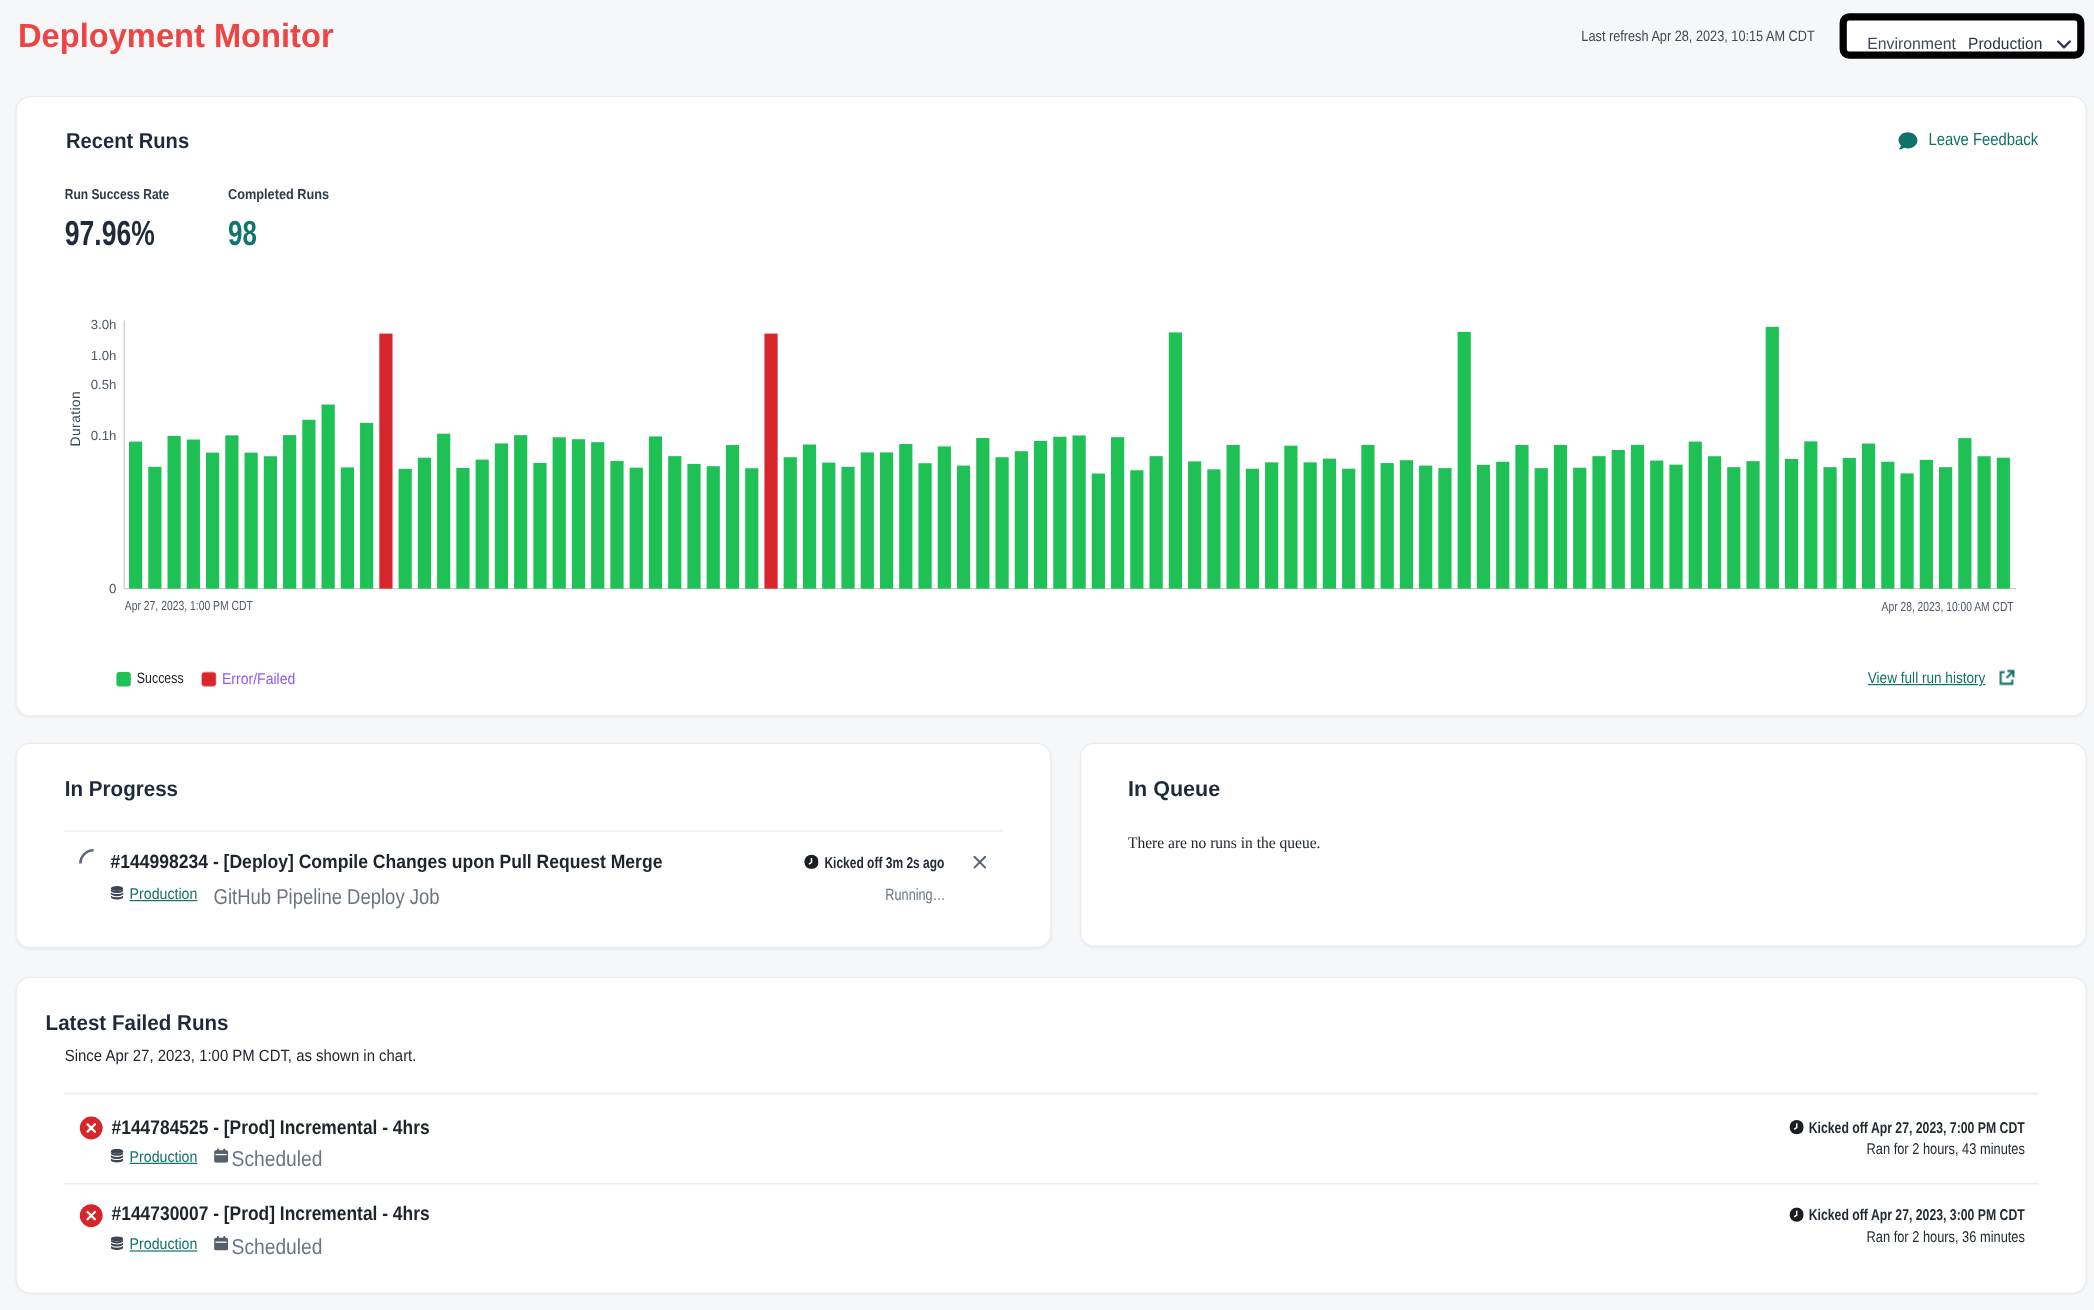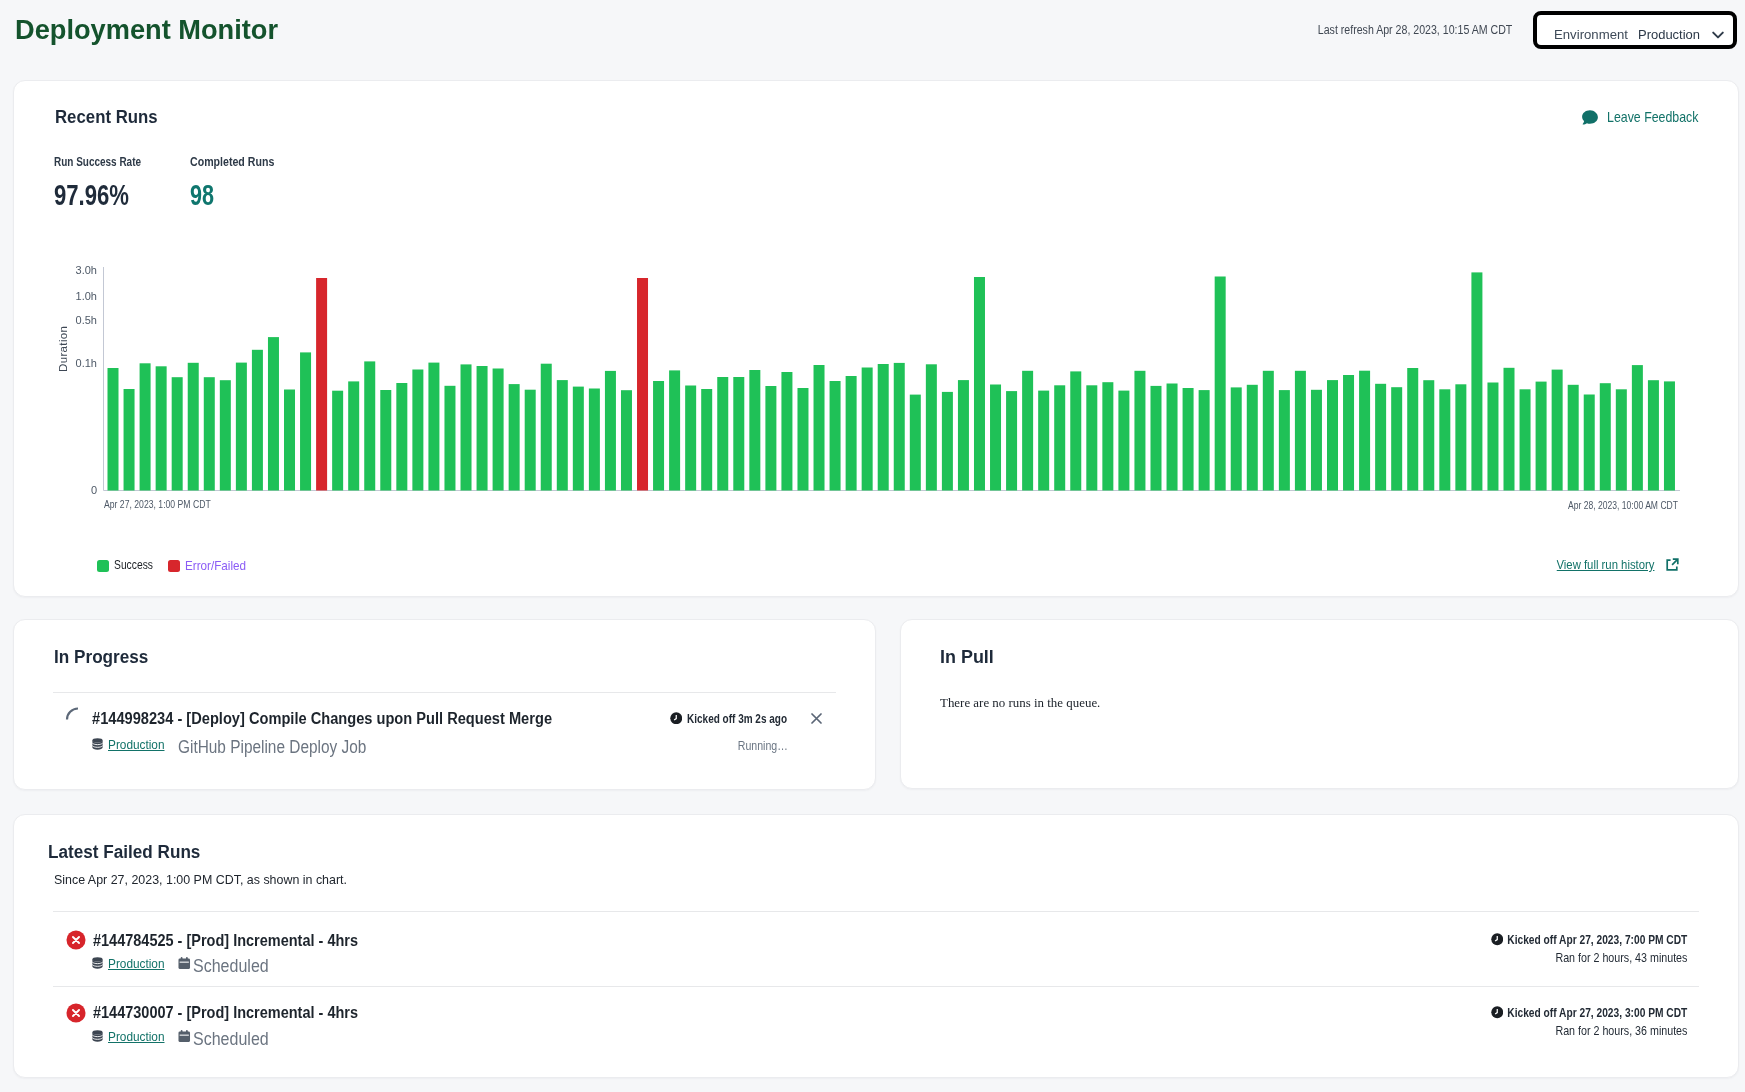--- a/index.html
+++ b/index.html
@@ -13,23 +13,23 @@
   .divider { position:absolute; height:1px; background:#e7e8ea; }
   .rowtitle { position:absolute; font-size:15px; font-weight:700; color:#1d242c; white-space:nowrap; }
   .sub { font-size:18px; color:#6b7480; white-space:nowrap; }
   .plink { font-size:13px; color:#127268; text-decoration:underline; }
   .kick { position:absolute; font-size:13px; font-weight:700; color:#232b35; white-space:nowrap; transform-origin:right center; }
   .ran { position:absolute; font-size:13px; color:#232b35; white-space:nowrap; transform-origin:right center; }
 </style>
 </head>
 <body>
 
-<div class="abs" style="left:15px; top:14px; font-size:28px; font-weight:700; color:#14532d;"><span class="t" style="transform:scaleX(0.9717);">Deployment Monitor</span></div>
+<div class="abs" style="left:15px; top:14px; font-size:28px; font-weight:700; color:#ef4444;"><span class="t" style="transform:scaleX(0.9717);">Deployment Monitor</span></div>
 <div class="abs" style="right:233px; top:23px; font-size:12.5px; color:#3f4752;"><span class="t" style="transform:scaleX(0.8482); transform-origin:right center;">Last refresh Apr 28, 2023, 10:15 AM CDT</span></div>
-<div class="abs" style="left:1533px; top:11px; width:204px; height:38px; background:#fff; border:4px solid #000000; border-radius:8px;">
+<div class="abs" style="left:1533px; top:11px; width:204px; height:38px; background:#fff; border:6px solid #000000; border-radius:8px;">
   <span class="t abs" style="left:16.5px; top:11.5px; font-size:13.5px; color:#3e4a58; transform:scaleX(0.9763);">Environment</span>
   <span class="t abs" style="left:101px; top:11.5px; font-size:13.5px; color:#2b3847; transform:scaleX(0.9605);">Production</span>
   <svg class="abs" style="left:174px; top:12.5px;" width="14" height="14" viewBox="0 0 14 14">
       <path d="M2.2 4.6 L7 9.4 L11.8 4.6" fill="none" stroke="#2f3b4a" stroke-width="2" stroke-linecap="round" stroke-linejoin="round"></path>
     </svg>
 </div>
 
 <div class="card" style="left:13px; top:80px; width:1726px; height:517px;"></div>
 <div class="h2" style="left:55px; top:107px;"><span class="t" style="transform:scaleX(0.9325);">Recent Runs</span></div>
 <svg class="abs" style="left:1581px; top:109px;" width="18" height="18" viewBox="0 0 18 18">
@@ -186,25 +186,25 @@
   <circle cx="6.5" cy="6.5" r="6.2" fill="#1a1e23"></circle>
   <path d="M6.5 3.1 V6.9 L4.3 8.4" stroke="#fff" stroke-width="1.3" fill="none"></path>
 </svg>
 <div class="kick" style="right:958px; top:710.5px;"><span class="t" style="transform:scaleX(0.7690); transform-origin:right center;">Kicked off 3m 2s ago</span></div>
 <div class="abs" style="right:957.5px; top:737.5px; font-size:13.5px; color:#6a7583;"><span class="t" style="transform:scaleX(0.7837); transform-origin:right center;">Running…</span></div>
 <svg class="abs" style="left:811px; top:713px;" width="11" height="11" viewBox="0 0 11 11">
   <path d="M1 1 L10 10 M10 1 L1 10" stroke="#5a6575" stroke-width="1.7" stroke-linecap="round"></path>
 </svg>
 
 <div class="card" style="left:900px; top:619px; width:839px; height:170px;"></div>
-<div class="h2" style="left:939.5px; top:647px;"><span class="t" style="transform:scaleX(0.9972);">In Pull</span></div>
+<div class="h2" style="left:939.5px; top:647px;"><span class="t" style="transform:scaleX(0.9972);">In Queue</span></div>
 <div class="abs" style="left:939.5px; top:695px; font-size:13.5px; color:#20262e;font-family:Liberation Serif, serif;"><span class="t" style="transform:scaleX(0.9570);">There are no runs in the queue.</span></div>
 
 <div class="card" style="left:13px; top:814px; width:1726px; height:264px;"></div>
-<div class="h2" style="left:48px; top:842px;"><span class="t" style="transform:scaleX(0.9523);">Latest Failed Runs</span></div>
+<div class="h2" style="left:38px; top:842px;"><span class="t" style="transform:scaleX(0.9523);">Latest Failed Runs</span></div>
 <div class="abs" style="left:53.5px; top:872px; font-size:13.5px; color:#20262e;"><span class="t" style="transform:scaleX(0.9209);">Since Apr 27, 2023, 1:00 PM CDT, as shown in chart.</span></div>
 <div class="divider" style="left:53px; top:911px; width:1646px;"></div>
 
 <svg class="abs" style="left:65.5px; top:930px;" width="20" height="20" viewBox="0 0 21 21">
   <circle cx="10.5" cy="10.5" r="10" fill="#d7252b"></circle>
   <path d="M7.3 7.3 L13.7 13.7 M13.7 7.3 L7.3 13.7" stroke="#fff" stroke-width="2" stroke-linecap="round"></path>
 </svg>
 <div class="rowtitle" style="left:92.8px; top:930.5px; font-size:16.5px;"><span class="t" style="transform:scaleX(0.8783);">#144784525 - [Prod] Incremental - 4hrs</span></div>
 <svg class="abs" style="left:92px; top:956.5px;" width="11" height="12" viewBox="0 0 12 13">
   <ellipse cx="6" cy="2.6" rx="5.6" ry="2.3" fill="#3c4551"></ellipse>

